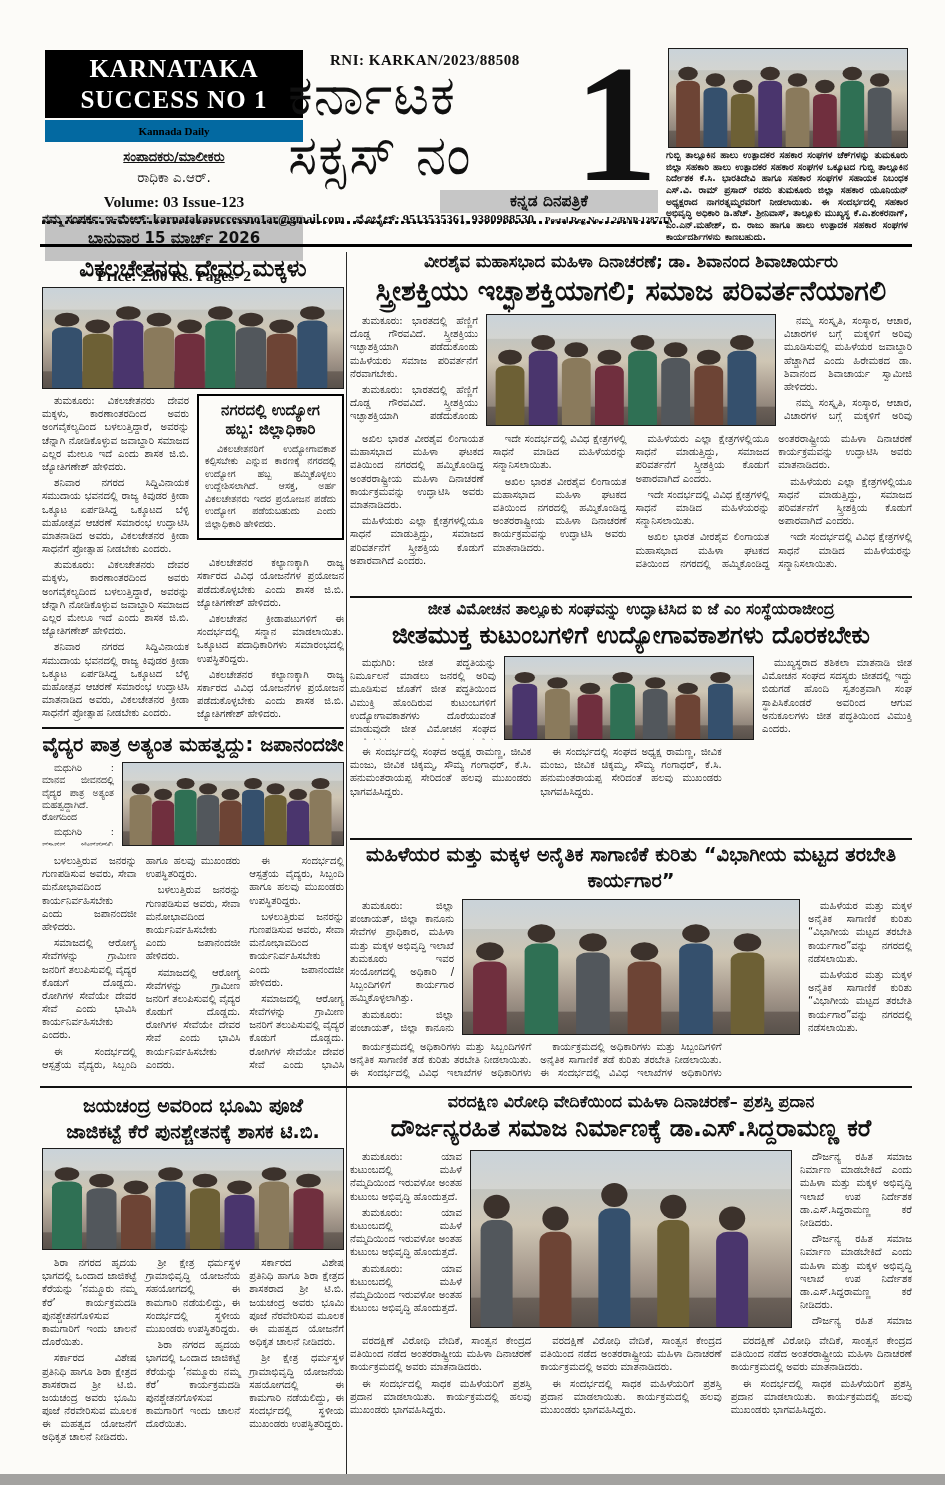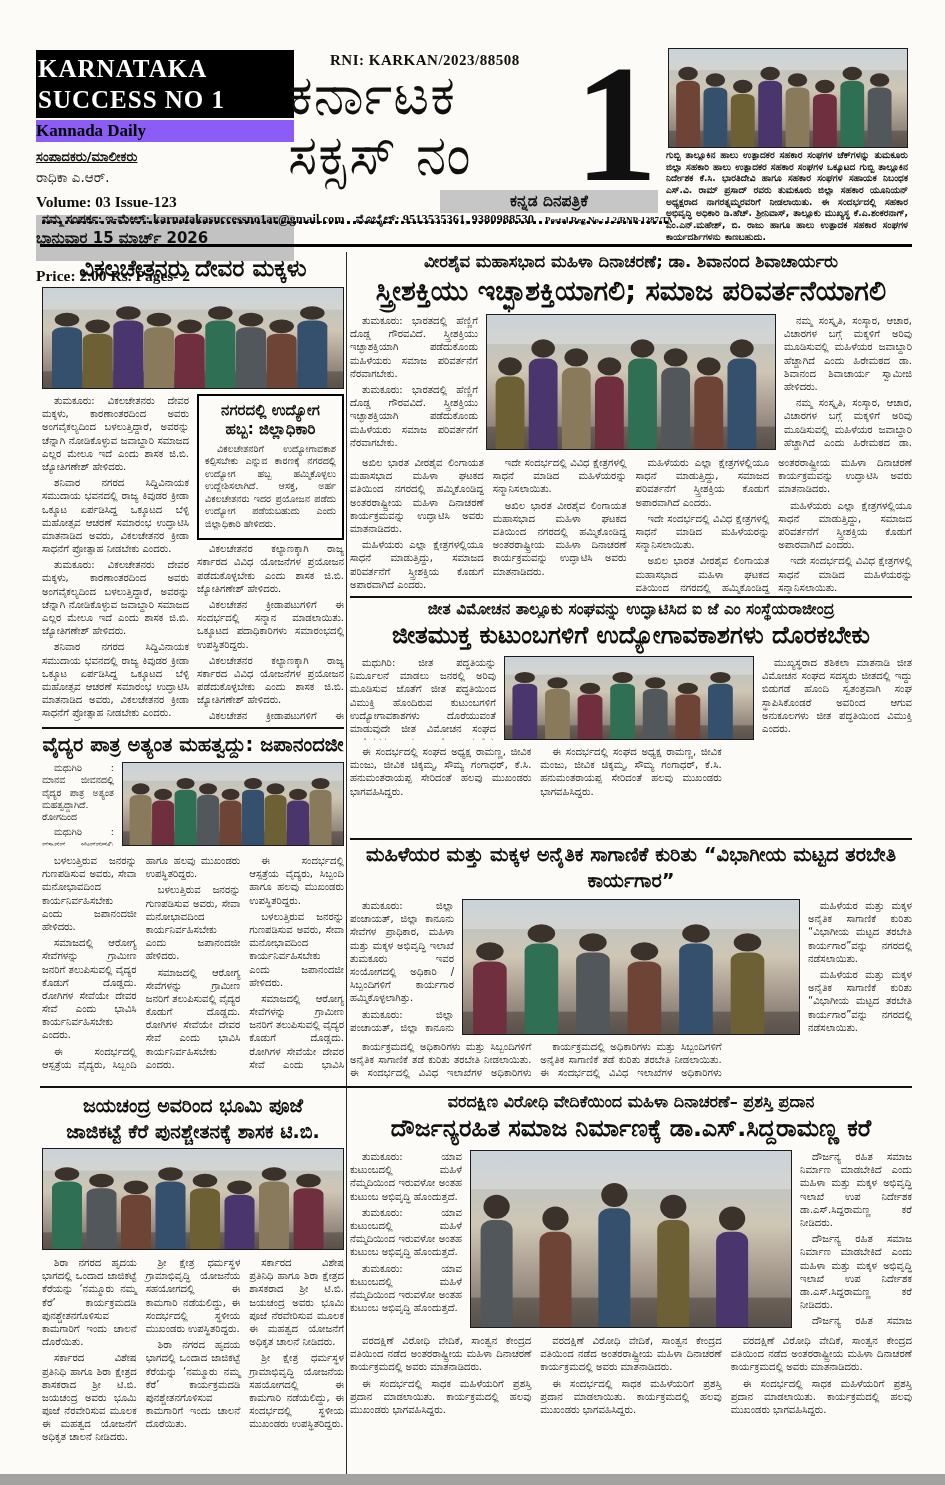--- a/index.html
+++ b/index.html
@@ -1,22 +1,22 @@
 <!DOCTYPE html>
 <html><head>
 <meta charset="utf-8">
 <title>Karnataka Success No 1</title>
 <style>
   html,body{margin:0;padding:0;background:#d8d7d4;font-family:"DejaVu Sans",sans-serif;}
   .page{position:relative;width:945px;height:1485px;margin:0 auto;background:#fcfbf8;color:#101010;overflow:hidden;}
   .abs{position:absolute;}
   
-  .mast-left{left:36px;top:50px;width:258px;}
+  .mast-left{left:45px;top:50px;width:258px;text-align:center;}
   .mast-black{background:#000;color:#fff;font-family:"Liberation Serif",serif;font-weight:bold;font-size:25px;line-height:31px;padding:3px 2px;letter-spacing:1px;}
-  .mast-gray{background:#8b5cf6;color:#000;font-family:"Liberation Serif",serif;font-weight:bold;font-size:17px;line-height:22px;margin-top:2px;}
+  .mast-gray{background:#0369a1;color:#000;font-family:"Liberation Serif",serif;font-weight:bold;font-size:11px;line-height:22px;margin-top:2px;}
   .mast-ed-label{margin-top:7px;font-size:13px;font-weight:bold;text-decoration:underline;}
   .mast-ed-name{margin-top:4px;font-size:13.5px;}
   .mast-volume{margin-top:7px;font-family:"Liberation Serif",serif;font-weight:bold;font-size:15.5px;}
   .mast-date{margin-top:4px;background:#c2c2c2;font-weight:bold;font-size:15px;padding:14px 0;}
   .mast-price{margin-top:6px;font-family:"Liberation Serif",serif;font-weight:bold;font-size:15.5px;}
   .rni{left:330px;top:52px;font-family:"Liberation Serif",serif;font-weight:bold;font-size:15px;letter-spacing:.5px;}
   .nameplate{left:288px;top:66px;width:288px;font-weight:400;}
   .nameplate .l1{font-size:55px;line-height:58px;letter-spacing:1px;}
   .nameplate .l2{font-size:55px;line-height:62px;letter-spacing:1px;}
   .big-one{left:574px;top:54px;font-family:"Liberation Serif",serif;font-weight:900;font-size:168px;line-height:138px;}
@@ -35,21 +35,21 @@
   
   .kicker{font-weight:bold;text-align:center;}
   .headline{font-weight:800;text-align:center;letter-spacing:0;}
   .para{margin:0 0 3px 0;text-indent:12px;font-size:10px;line-height:1.32;text-align:justify;}
   .smallpara .para{font-size:9.3px;}
   .cols-3{column-count:3;column-gap:9px;overflow:hidden;}
   .cols-4{column-count:4;column-gap:9px;overflow:hidden;}
   .flexrow{display:flex;gap:8px;}
   .tcol{overflow:hidden;}
   .photo{position:relative;overflow:hidden;border:1px solid #1c1c1c;background:linear-gradient(180deg,#b6c3cb 0%,#cfc6b4 42%,#a3968a 72%,#746e66 100%);}
-  .inset{border:2px solid #000;padding:5px 6px;margin-bottom:2px;}
+  .inset{border:2px solid #000;padding:5px 6px;margin-bottom:16px;}
   .inset .ititle{font-weight:bold;text-align:center;font-size:15px;line-height:1.25;margin-bottom:4px;}
   .inset .para{font-size:9.5px;}
   .bottom-band{left:0;top:1474px;width:945px;height:11px;background:#a3a2a0;}
 </style>
 </head>
 <body>
 
 <div class="page">
 
   <div class="abs mast-left">
@@ -154,21 +154,21 @@
             <p class="para">ವಿಕಲಚೇತನರ ಕಲ್ಯಾಣಕ್ಕಾಗಿ ರಾಜ್ಯ ಸರ್ಕಾರದ ವಿವಿಧ ಯೋಜನೆಗಳ ಪ್ರಯೋಜನ ಪಡೆದುಕೊಳ್ಳಬೇಕು ಎಂದು ಶಾಸಕ ಜಿ.ಬಿ. ಜ್ಯೋತಿಗಣೇಶ್ ಹೇಳಿದರು.</p>
             <p class="para">ವಿಕಲಚೇತನ ಕ್ರೀಡಾಪಟುಗಳಿಗೆ ಈ ಸಂದರ್ಭದಲ್ಲಿ ಸನ್ಮಾನ ಮಾಡಲಾಯಿತು. ಒಕ್ಕೂಟದ ಪದಾಧಿಕಾರಿಗಳು ಸಮಾರಂಭದಲ್ಲಿ ಉಪಸ್ಥಿತರಿದ್ದರು.</p>
           </div>
       </div>
     </div>
   </div>
 
   <div class="abs" style="left:350px;top:252px;width:562px;height:342px;overflow:hidden">
     <div class="kicker" style="font-size:16.5px">ವೀರಶೈವ ಮಹಾಸಭಾದ ಮಹಿಳಾ ದಿನಾಚರಣೆ; ಡಾ. ಶಿವಾನಂದ ಶಿವಾಚಾರ್ಯರು</div>
     <div class="headline" style="font-size:27px;line-height:36px;margin-top:2px">ಸ್ತ್ರೀಶಕ್ತಿಯು ಇಚ್ಛಾಶಕ್ತಿಯಾಗಲಿ; ಸಮಾಜ ಪರಿವರ್ತನೆಯಾಗಲಿ</div>
-    <div class="flexrow" style="margin-top:5px;height:136px">
+    <div class="flexrow" style="margin-top:5px;height:112px">
       <div class="tcol" style="width:128px">
           <p class="para">ತುಮಕೂರು: ಭಾರತದಲ್ಲಿ ಹೆಣ್ಣಿಗೆ ದೊಡ್ಡ ಗೌರವವಿದೆ. ಸ್ತ್ರೀಶಕ್ತಿಯು ಇಚ್ಛಾಶಕ್ತಿಯಾಗಿ ಪಡೆದುಕೊಂಡು ಮಹಿಳೆಯರು ಸಮಾಜ ಪರಿವರ್ತನೆಗೆ ನೆರವಾಗಬೇಕು.</p>
           <p class="para">ತುಮಕೂರು: ಭಾರತದಲ್ಲಿ ಹೆಣ್ಣಿಗೆ ದೊಡ್ಡ ಗೌರವವಿದೆ. ಸ್ತ್ರೀಶಕ್ತಿಯು ಇಚ್ಛಾಶಕ್ತಿಯಾಗಿ ಪಡೆದುಕೊಂಡು ಮಹಿಳೆಯರು ಸಮಾಜ ಪರಿವರ್ತನೆಗೆ ನೆರವಾಗಬೇಕು.</p>
         </div>
       <div class="photo" style="flex:1">
           <svg viewBox="0 0 100 60" preserveAspectRatio="none" style="position:absolute;left:0;top:0;width:100%;height:100%">
             <rect x="0" y="0" width="100" height="13" fill="rgba(255,255,255,.28)"></rect>
             <rect x="0" y="50" width="100" height="10" fill="rgba(40,30,25,.35)"></rect>
             <circle cx="8" cy="23" r="4.1" fill="#3c322c"></circle>
             <rect x="3" y="27.5" width="10" height="35" rx="3.5" fill="#6d6035"></rect>

